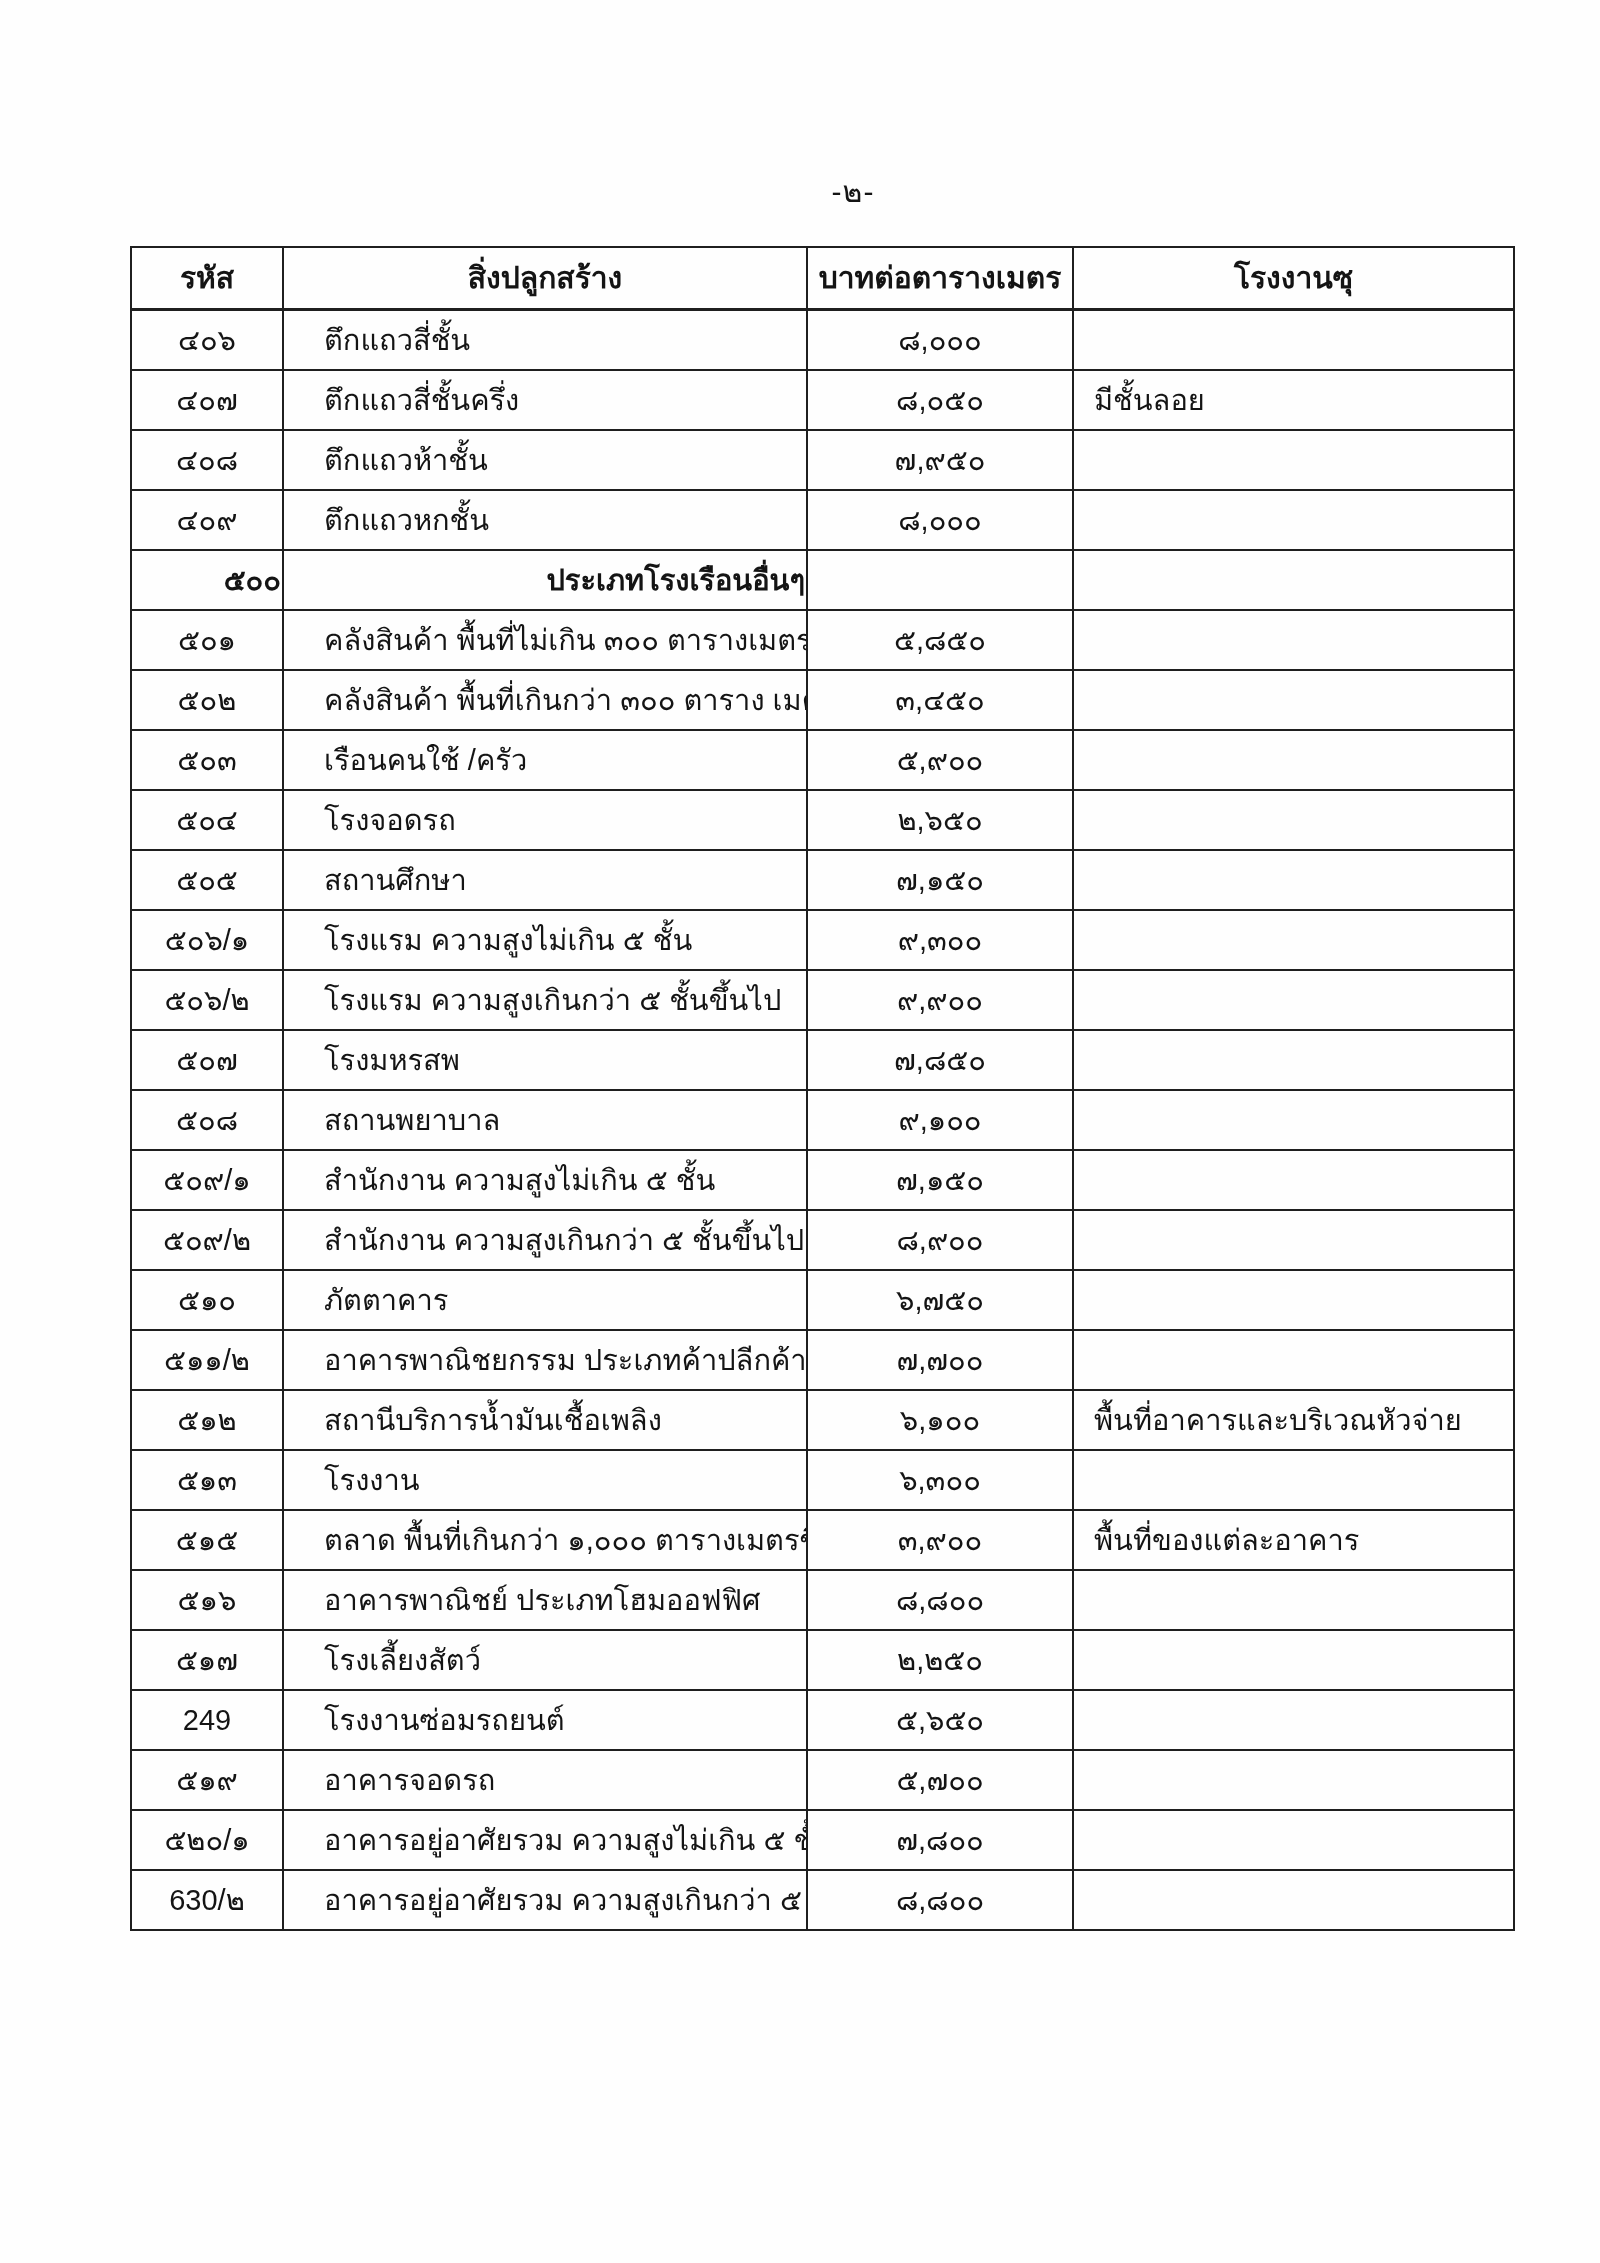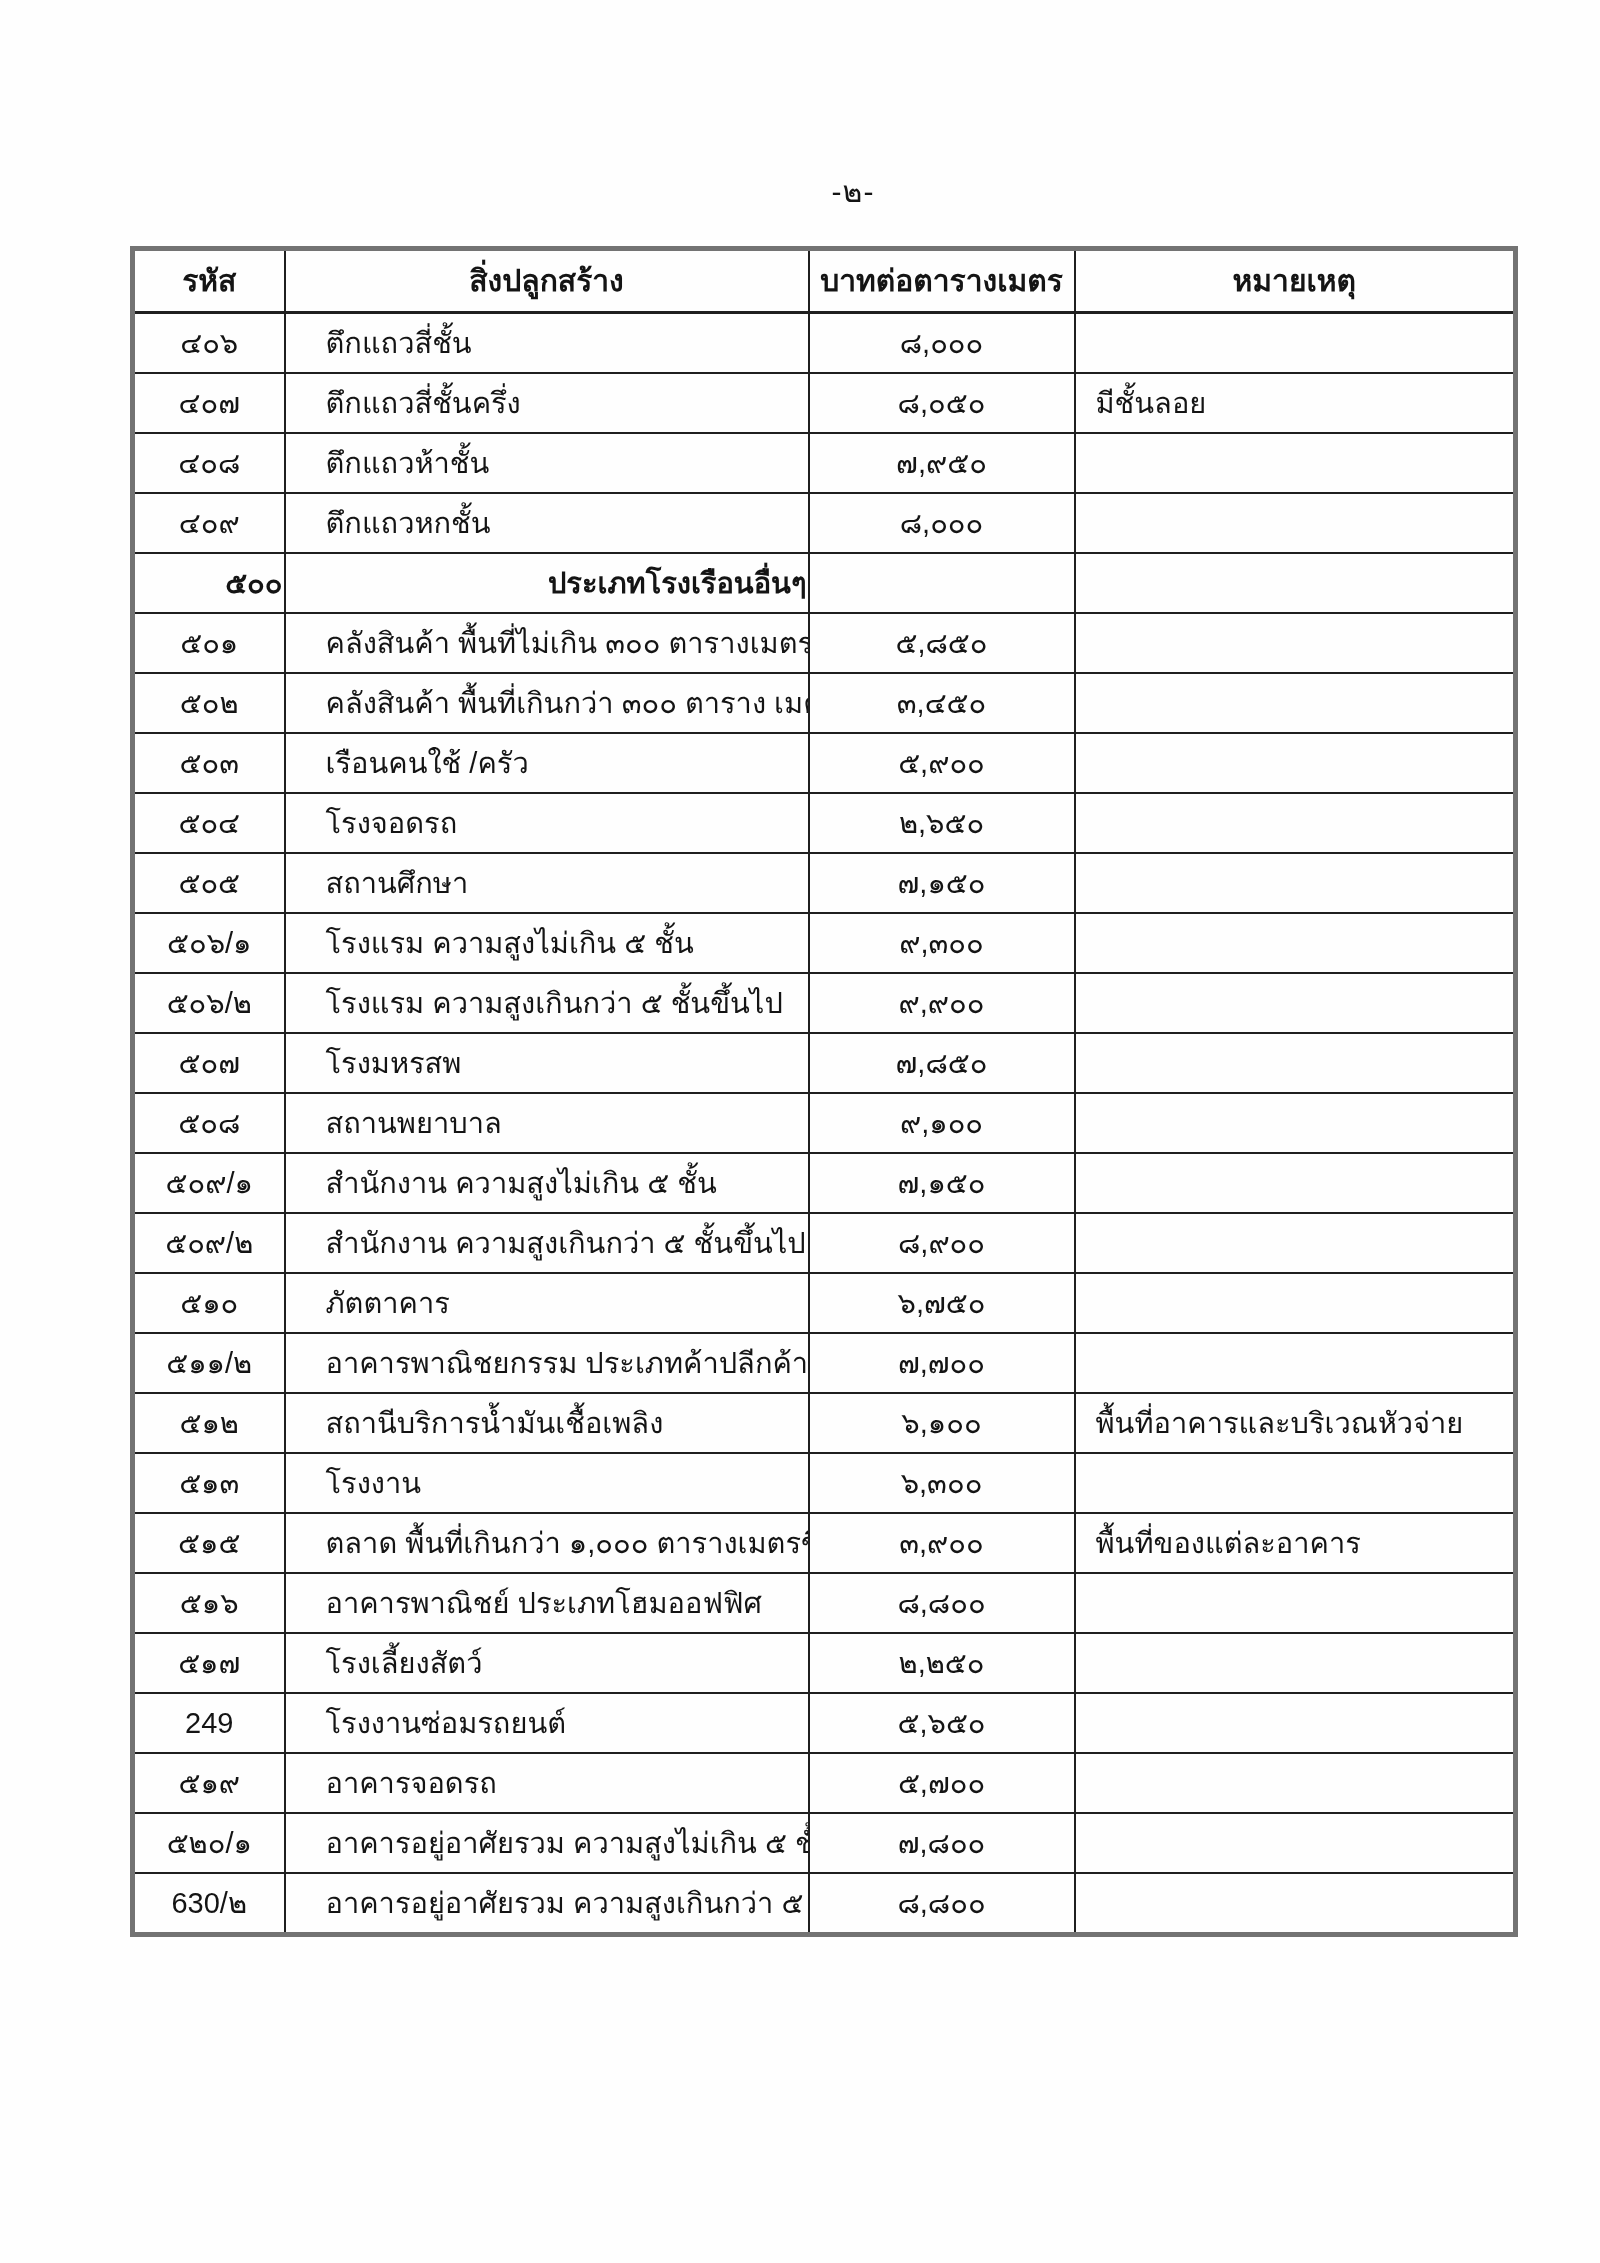--- a/index.html
+++ b/index.html
@@ -26,21 +26,21 @@
     font-size: 30px;
     letter-spacing: 1px;
   }
   table.rates-table {
     position: absolute;
     top: 246px;
     left: 130px;
     width: 1383px;
     border-collapse: collapse;
     table-layout: fixed;
-    border: 5px solid #737373;
+    border: 2px solid #737373;
   }
   col.col-code     { width: 152px; }
   col.col-building { width: 524px; }
   col.col-price    { width: 266px; }
   col.col-remark   { width: 441px; }
   .rates-table th,
   .rates-table td {
     border: 2px solid #1f1f1f;
     font-size: 29px;
     line-height: 1.25;
@@ -74,21 +74,21 @@
       <col class="col-code">
       <col class="col-building">
       <col class="col-price">
       <col class="col-remark">
     </colgroup>
     <thead>
       <tr>
         <th>รหัส</th>
         <th>สิ่งปลูกสร้าง</th>
         <th>บาทต่อตารางเมตร</th>
-        <th>หมายเหตุ</th>
+        <th>โรงงานซุ</th>
       </tr>
     </thead>
     <tbody>
         <tr>
           <td>๔๐๖</td>
           <td>ตึกแถวสี่ชั้น</td>
           <td>๘,๐๐๐</td>
           <td></td>
         </tr>
         <tr>

